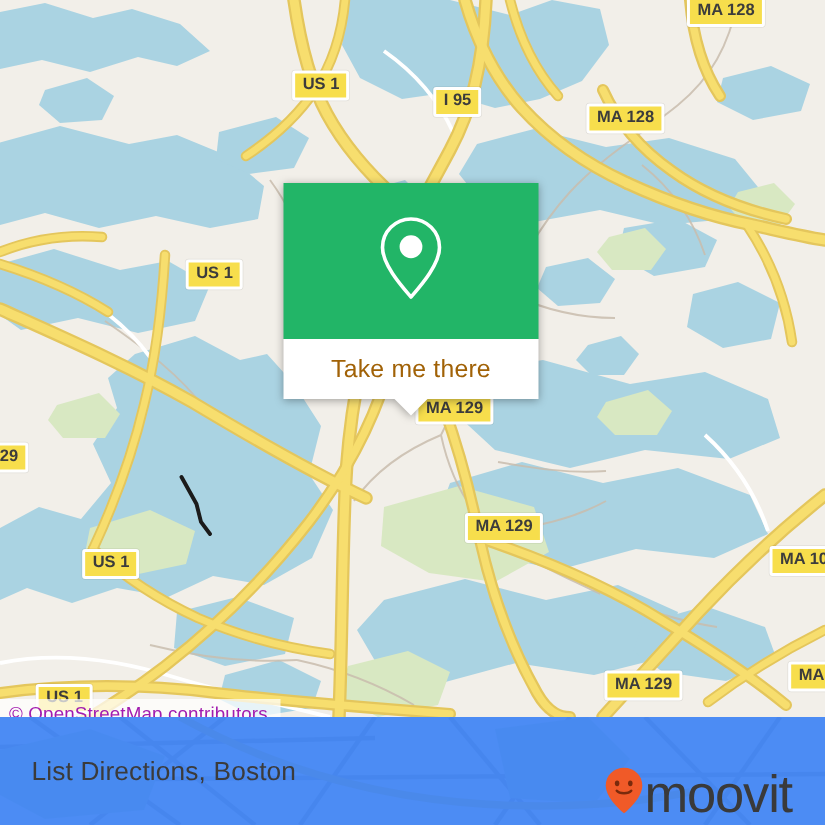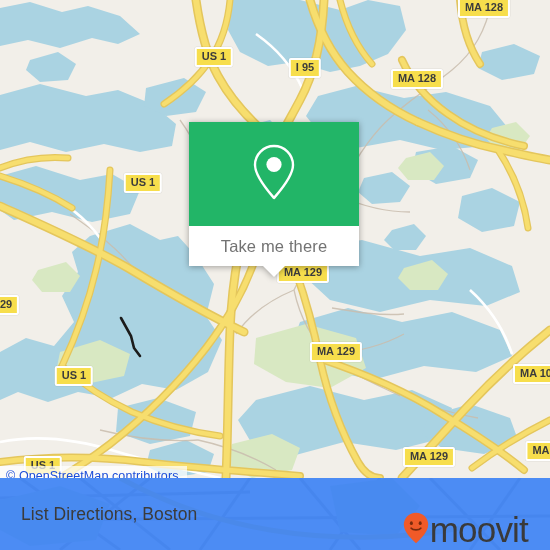--- a/index.html
+++ b/index.html
@@ -33,21 +33,21 @@
   #attrib {
     position: absolute;
     left: 0;
     top: 466px;
     height: 20px;
     padding: 0 8px 0 6px;
     display: flex;
     align-items: center;
     background: rgba(255,255,255,0.72);
     font-size: 12.5px;
-    color: #1d4ed8;
+    color: #a21caf;
     letter-spacing: 0.1px;
     white-space: nowrap;
   }
 
   
   #callout {
     position: absolute;
     left: 189px;
     top: 122px;
     width: 170px;
@@ -62,21 +62,21 @@
   }
   #callout-body {
     height: 40px;
     background: #ffffff;
     display: flex;
     align-items: center;
     justify-content: center;
   }
   #callout-label {
     font-size: 16.5px;
-    color: #737373;
+    color: #a16207;
     letter-spacing: 0.15px;
   }
   #callout-tail {
     position: absolute;
     left: 50%;
     margin-left: -11px;
     top: 144px;
     width: 0;
     height: 0;
     border-left: 11px solid transparent;

